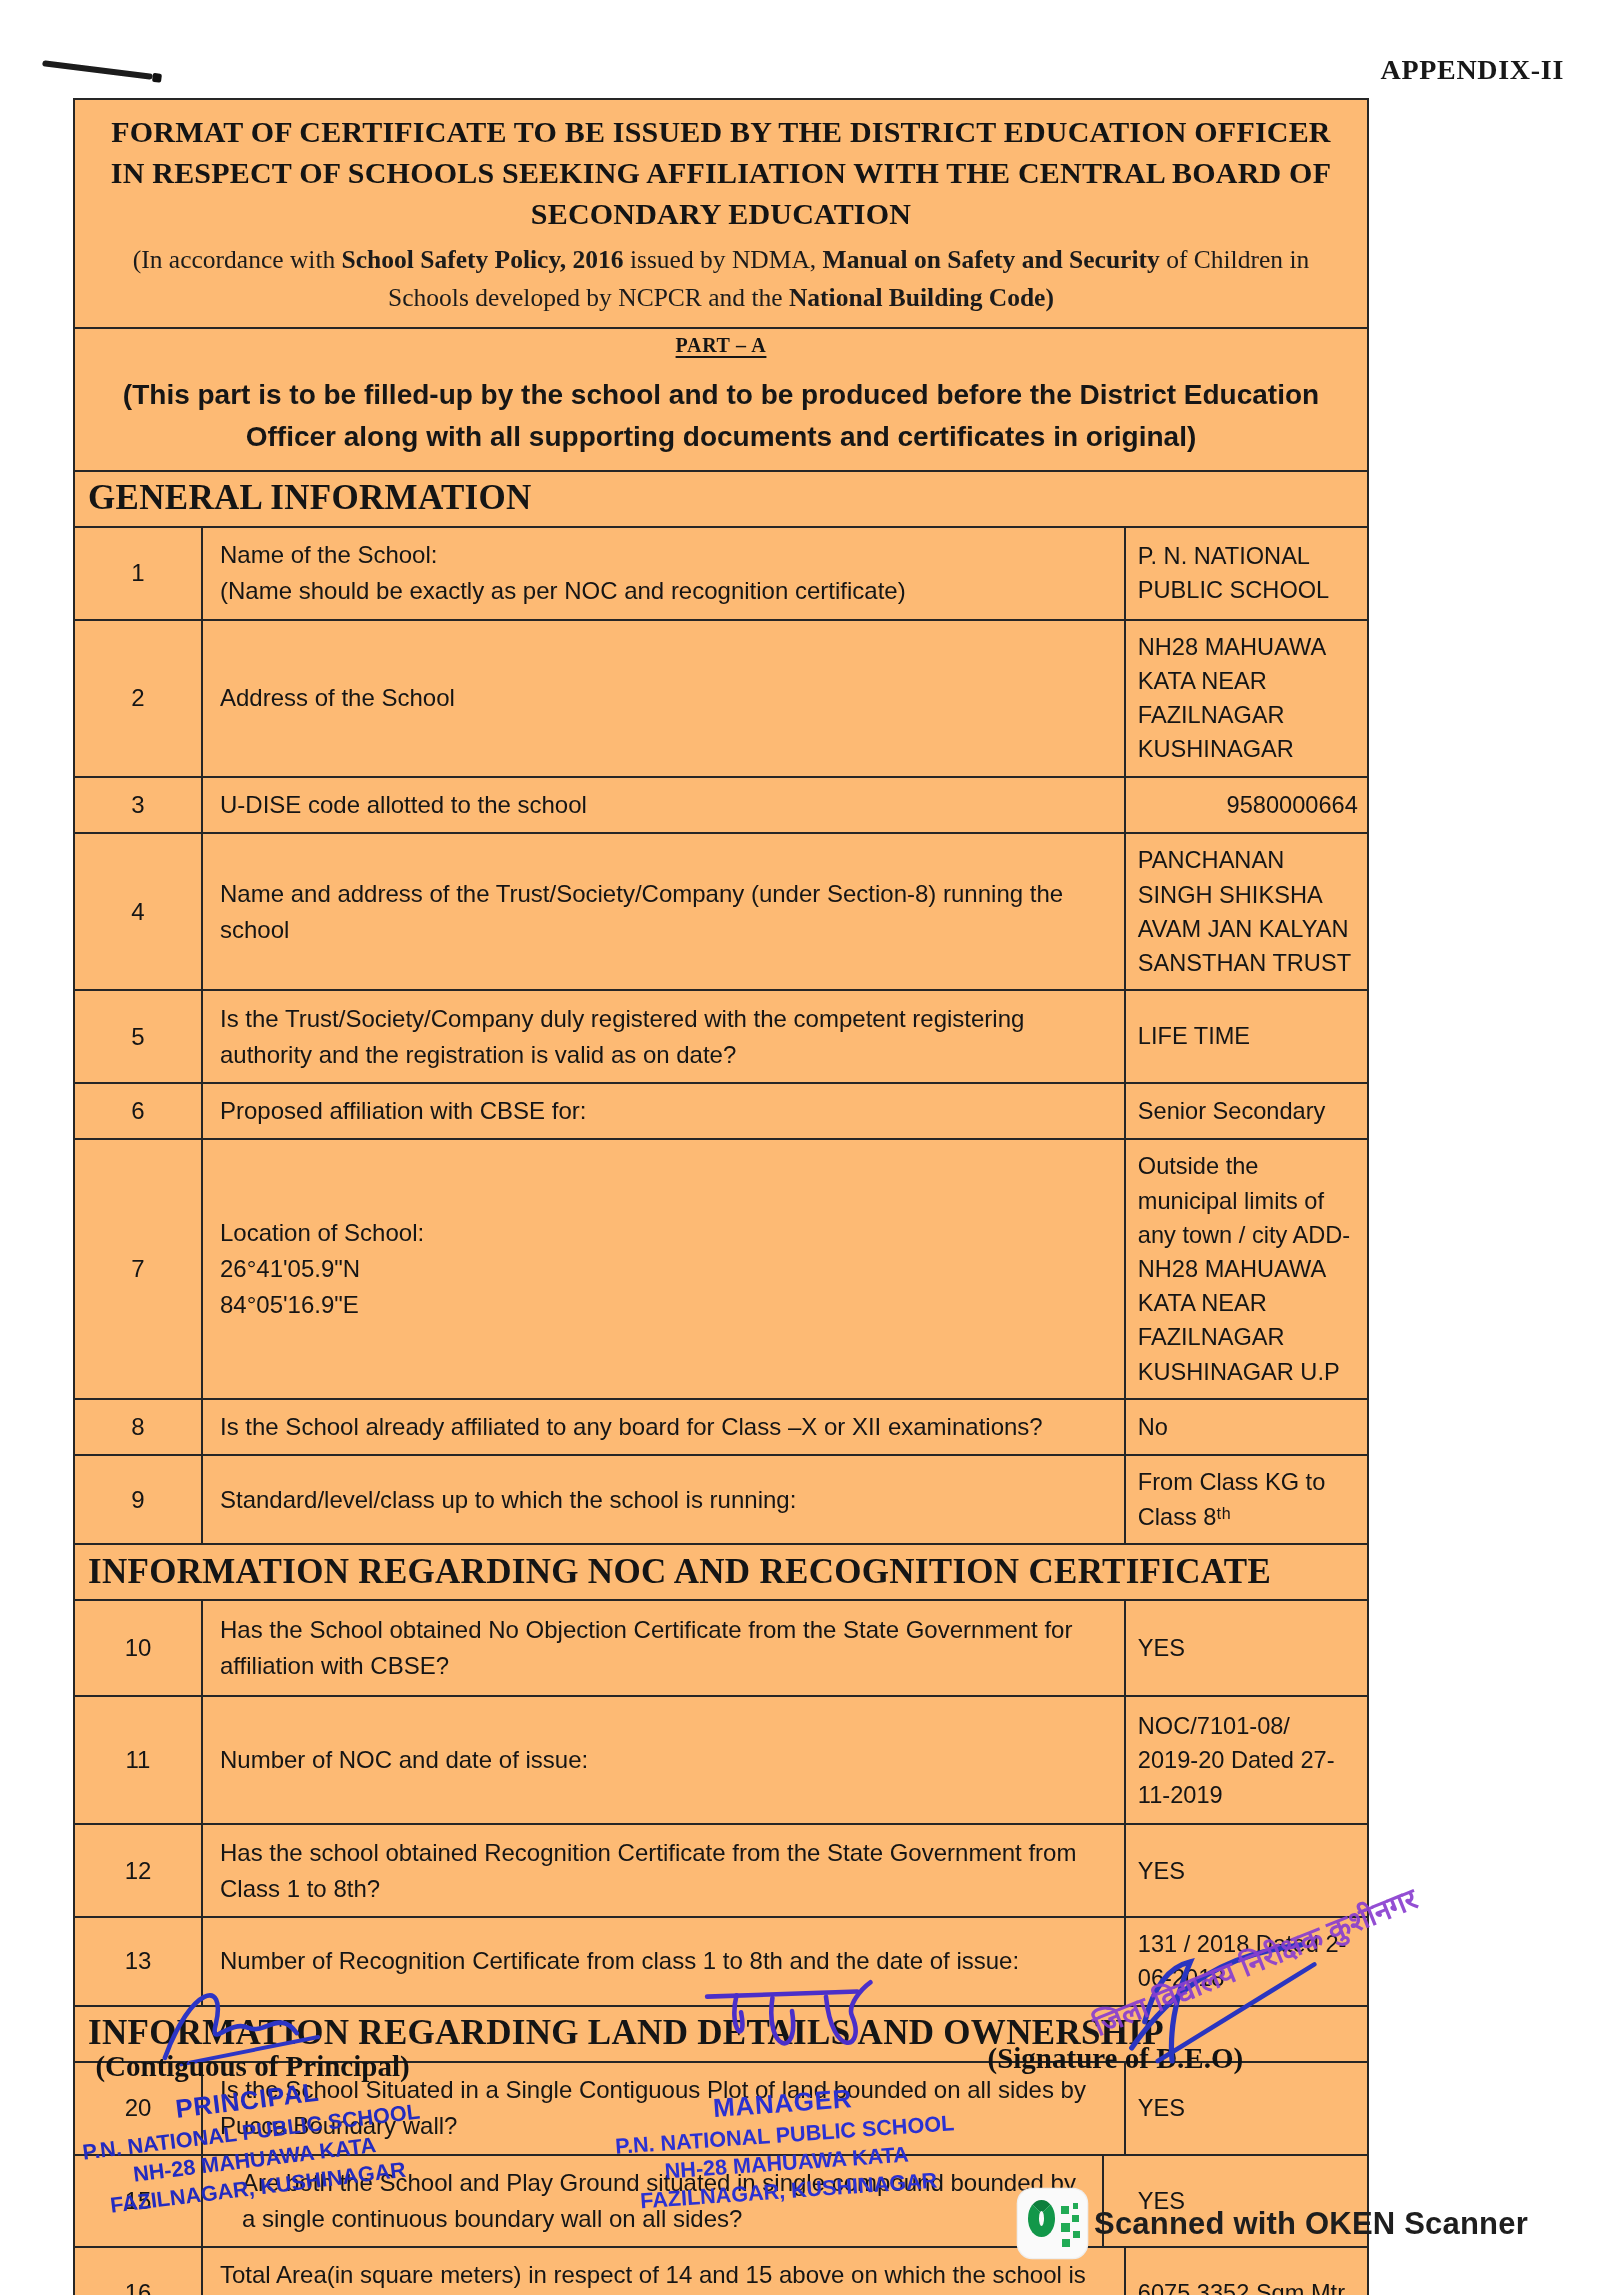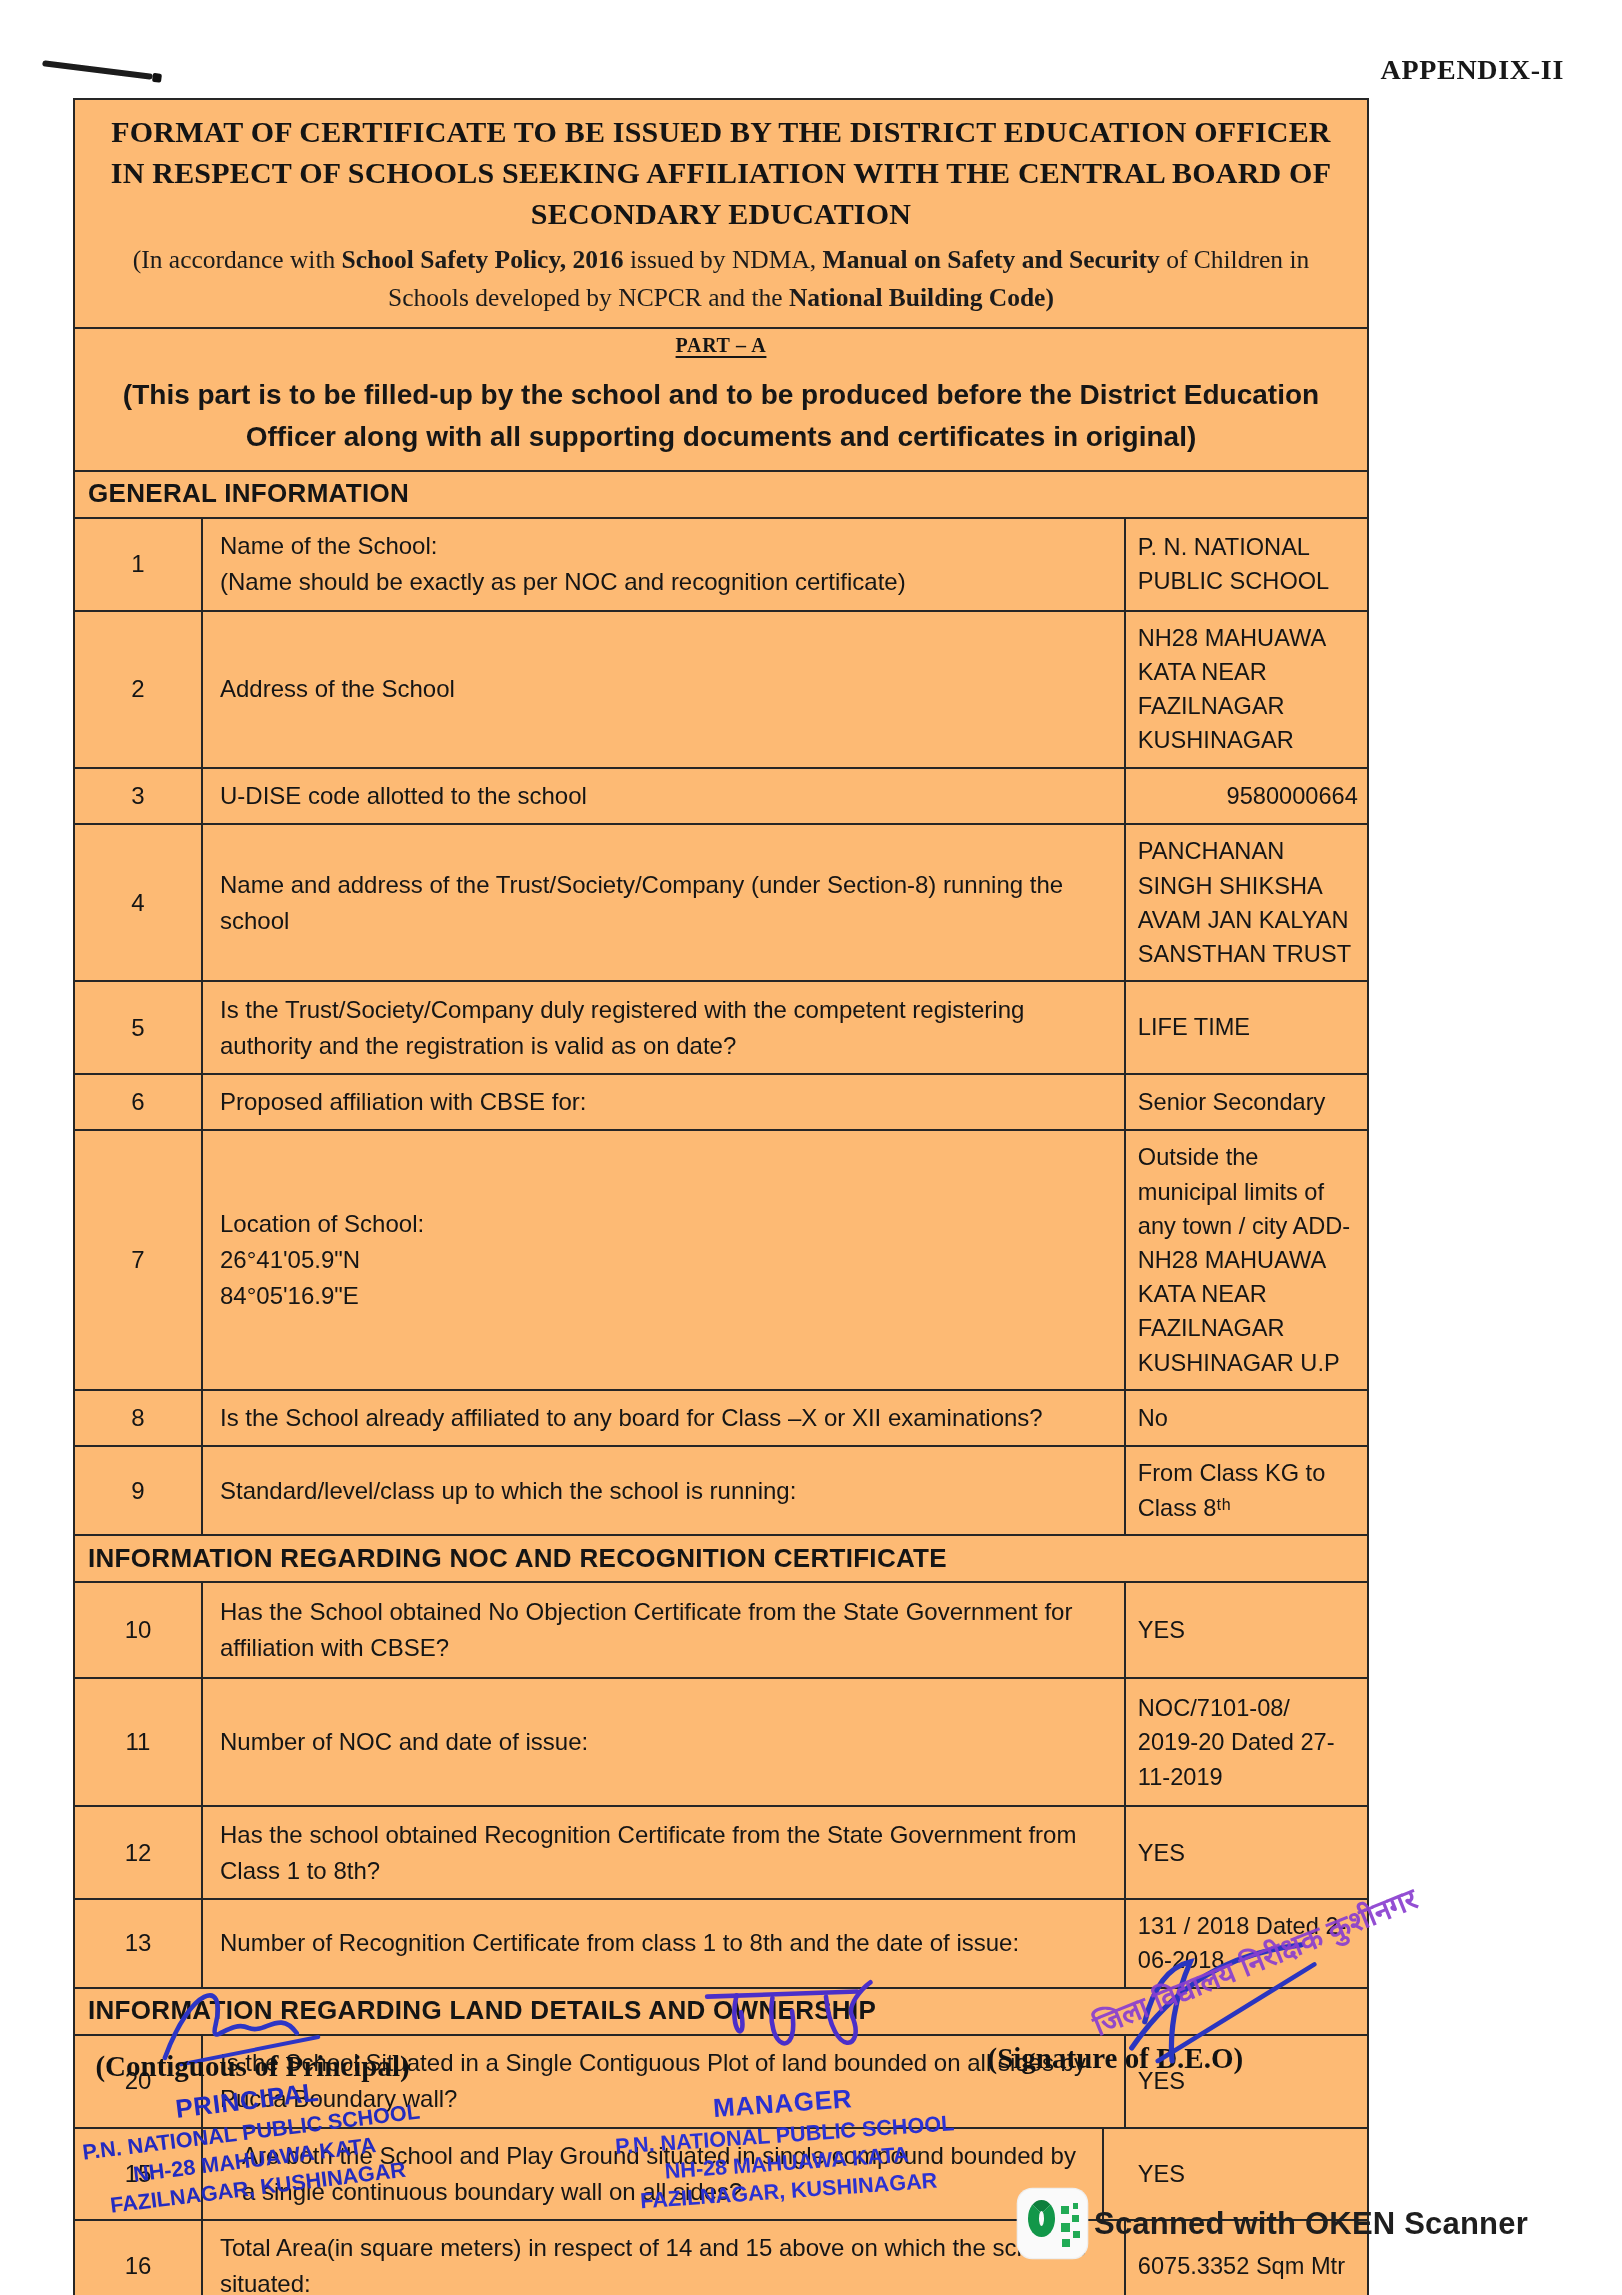--- a/index.html
+++ b/index.html
@@ -19,21 +19,21 @@
 
   .title-cell { text-align:center; padding:10.5px 19.6px 9.2px; }
   .title-main { font-family:"Liberation Serif","DejaVu Serif",serif; font-weight:bold; font-size:30px; line-height:1.38; letter-spacing:0.2px; color:#141414; }
   .accordance { font-family:"Liberation Serif","DejaVu Serif",serif; font-size:25.5px; line-height:1.5; margin-top:6.5px; color:#1b1b1b; }
   .accordance .b { font-weight:bold; }
 
   .part-cell { text-align:center; padding:5.2px 39px 11.8px; }
   .part-head { font-family:"Liberation Serif","DejaVu Serif",serif; font-weight:bold; font-size:20px; letter-spacing:0.7px; text-decoration:underline; text-underline-offset:3.9px; }
   .part-note { font-family:Liberation Sans, sans-serif; font-weight:bold; font-size:28px; line-height:1.5; margin-top:17px; color:#161616; }
 
-  .sec { font-family:Liberation Sans, sans-serif; font-weight:bold; font-size:26px; letter-spacing:0.3px; padding:6.5px 11.8px 7.9px 13px; }
+  .sec { font-family:Liberation Serif, serif; font-weight:bold; font-size:35px; letter-spacing:0.3px; padding:6.5px 11.8px 7.9px 13px; }
 
   .trow { display:grid; grid-template-columns:128px 1fr 241px; border-top:2.6px solid #262626; }
   .cell { padding:9.2px 10.5px; }
   .num { display:flex; align-items:center; justify-content:center; border-right:2.6px solid #262626; font-size:24px; }
   .q { display:flex; flex-direction:column; justify-content:center; border-right:2.6px solid #262626; font-size:24px; line-height:1.5; padding-left:17px; padding-right:15.7px; }
   .v { display:flex; align-items:center; font-size:23.6px; line-height:1.45; padding-left:11.8px; }
   .v.right { justify-content:flex-end; text-align:right; padding-right:9.2px; }
 
   .trow[data-num="1"]  { min-height:82px; }
   .trow[data-num="2"]  { min-height:139px; }

